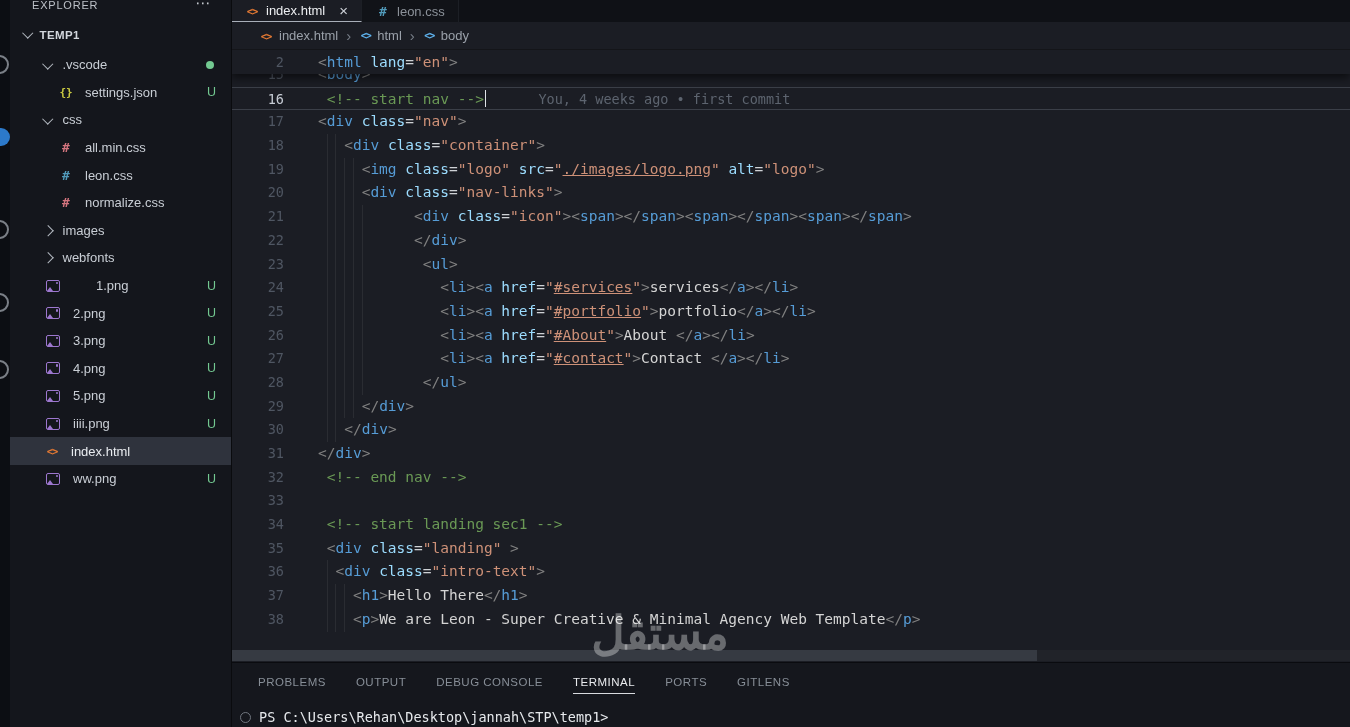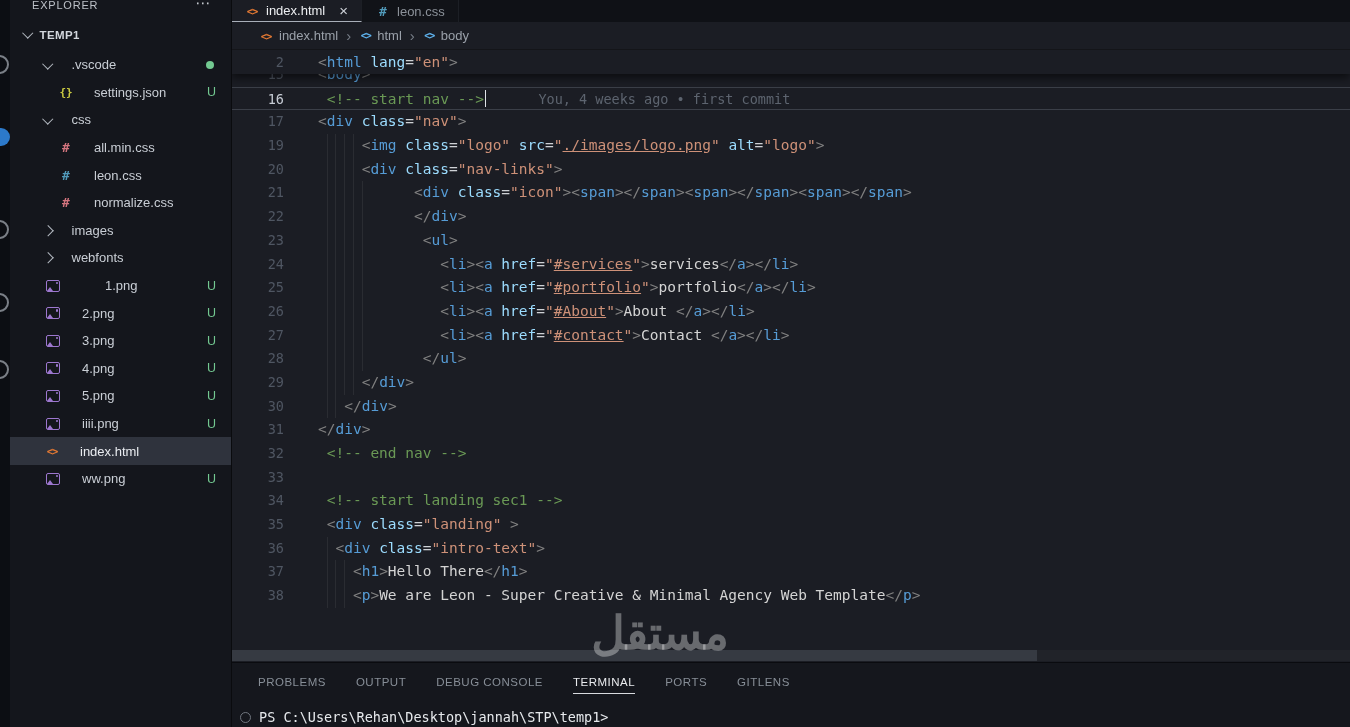--- a/index.html
+++ b/index.html
@@ -12,21 +12,21 @@
   .aic.blue{left:-8px;width:18px;height:18px;border:none;background:#2e7fd4;opacity:.95}
 
   
   .sidebar{position:absolute;left:10px;top:0;width:221px;bottom:0;background:#14161c;z-index:5}
   .sb-header{position:relative;height:16px;margin-top:-2px;color:#bcc0c7;font-size:11px;letter-spacing:.8px;padding-left:22px;line-height:15px}
   .sb-dots{position:absolute;right:20px;top:-3px;font-size:15px;color:#c3c7cd;cursor:pointer}
   .root-row{display:flex;align-items:center;height:23px;margin-top:9px;padding-left:14px;gap:8px;color:#d3d7dd;font-size:11.5px;font-weight:bold;letter-spacing:.4px;cursor:pointer}
   .tree{position:absolute;top:51px;left:0;right:0}
   .trow{display:flex;align-items:center;height:27.6px;position:relative;color:#c9ced5;font-size:13px;cursor:pointer}
   .trow.selected{background:#2f333d;color:#e9ecf0}
-  .tlabel{margin-left:20px;white-space:nowrap}
+  .tlabel{margin-left:11px;white-space:nowrap}
   .chev{width:6.5px;height:6.5px;border-right:1.4px solid #b4bac2;border-bottom:1.4px solid #b4bac2;display:inline-block;flex:none}
   .chev.down{transform:rotate(45deg);margin-top:-3px}
   .chev.right{transform:rotate(-45deg)}
   .ubadge{position:absolute;right:15px;color:#73c991;font-size:12.5px}
   .dotbadge{position:absolute;right:17px;width:8px;height:8px;border-radius:50%;background:#73c991}
 
   
   .ic-json,.ic-hash,.ic-html,.ic-tag{font-family:"DejaVu Sans Mono",monospace;font-weight:bold;flex:none;text-align:center}
   .ic-json{font-size:11px;width:16px}
   .ic-hash{font-size:13px;width:16px}
@@ -212,20 +212,24 @@
         </div>
         <div class="line current">
           <div class="gutter">16</div>
           <div class="codetext"><span class="tk-x"> </span><span class="tk-c">&lt;!-- start nav --&gt;</span><span class="cursor"></span><span class="blame">You, 4 weeks ago • first commit</span></div>
         </div>
         <div class="line">
           <div class="gutter">17</div>
           <div class="codetext"><span class="tk-p">&lt;</span><span class="tk-t">div</span><span class="tk-x"> </span><span class="tk-a">class</span><span class="tk-o">=</span><span class="tk-s">"nav"</span><span class="tk-p">&gt;</span></div>
         </div>
         <div class="line">
+          <div class="gutter">18</div>
+          <div class="codetext"><span class="guide" style="left: 8.73px;"></span><span class="guide" style="left: 17.46px;"></span><span class="tk-x">   </span><span class="tk-p">&lt;</span><span class="tk-t">div</span><span class="tk-x"> </span><span class="tk-a">class</span><span class="tk-o">=</span><span class="tk-s">"container"</span><span class="tk-p">&gt;</span></div>
+        </div>
+        <div class="line">
           <div class="gutter">19</div>
           <div class="codetext"><span class="guide" style="left: 8.73px;"></span><span class="guide" style="left: 17.46px;"></span><span class="guide" style="left: 26.19px;"></span><span class="guide" style="left: 34.92px;"></span><span class="tk-x">     </span><span class="tk-p">&lt;</span><span class="tk-t">img</span><span class="tk-x"> </span><span class="tk-a">class</span><span class="tk-o">=</span><span class="tk-s">"logo"</span><span class="tk-x"> </span><span class="tk-a">src</span><span class="tk-o">=</span><span class="tk-s">"</span><span class="tk-u">./images/logo.png</span><span class="tk-s">"</span><span class="tk-x"> </span><span class="tk-a">alt</span><span class="tk-o">=</span><span class="tk-s">"logo"</span><span class="tk-p">&gt;</span></div>
         </div>
         <div class="line">
           <div class="gutter">20</div>
           <div class="codetext"><span class="guide" style="left: 8.73px;"></span><span class="guide" style="left: 17.46px;"></span><span class="guide" style="left: 26.19px;"></span><span class="guide" style="left: 34.92px;"></span><span class="tk-x">     </span><span class="tk-p">&lt;</span><span class="tk-t">div</span><span class="tk-x"> </span><span class="tk-a">class</span><span class="tk-o">=</span><span class="tk-s">"nav-links"</span><span class="tk-p">&gt;</span></div>
         </div>
         <div class="line">
           <div class="gutter">21</div>
           <div class="codetext"><span class="guide" style="left: 8.73px;"></span><span class="guide" style="left: 17.46px;"></span><span class="guide" style="left: 26.19px;"></span><span class="guide" style="left: 34.92px;"></span><span class="guide" style="left: 43.65px;"></span><span class="tk-x">           </span><span class="tk-p">&lt;</span><span class="tk-t">div</span><span class="tk-x"> </span><span class="tk-a">class</span><span class="tk-o">=</span><span class="tk-s">"icon"</span><span class="tk-p">&gt;&lt;</span><span class="tk-t">span</span><span class="tk-p">&gt;&lt;/</span><span class="tk-t">span</span><span class="tk-p">&gt;&lt;</span><span class="tk-t">span</span><span class="tk-p">&gt;&lt;/</span><span class="tk-t">span</span><span class="tk-p">&gt;&lt;</span><span class="tk-t">span</span><span class="tk-p">&gt;&lt;/</span><span class="tk-t">span</span><span class="tk-p">&gt;</span></div>

